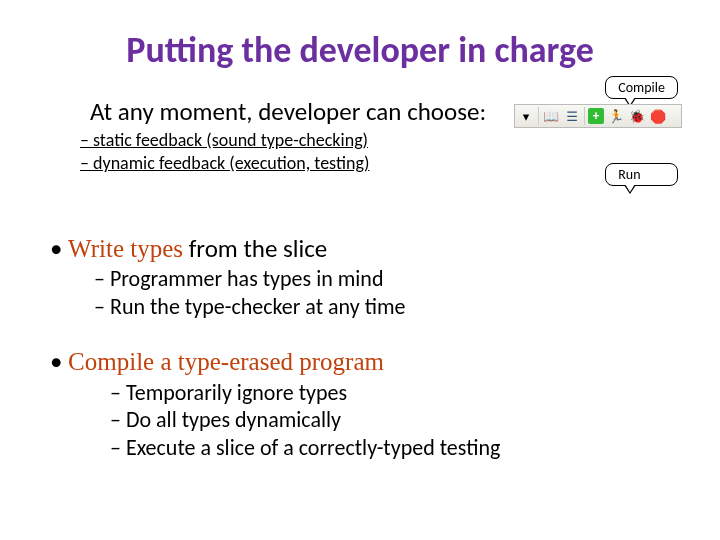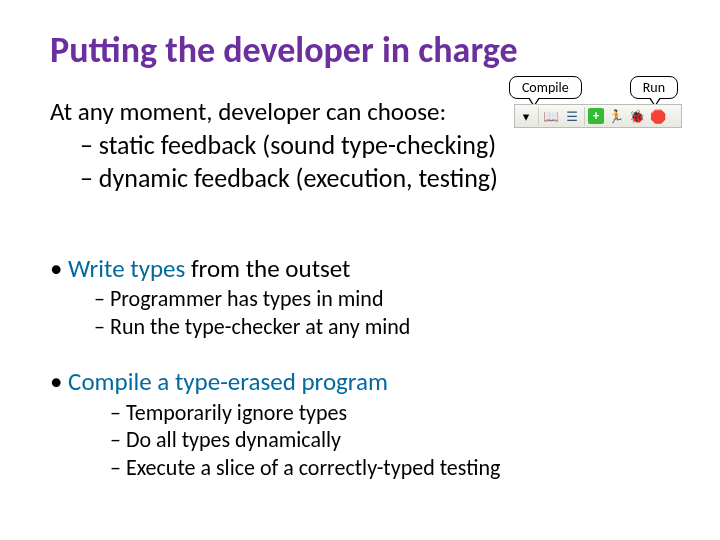--- a/index.html
+++ b/index.html
@@ -11,53 +11,57 @@
     color: #000;
     overflow: hidden;
     padding: 28px 50px 20px 50px;
     position: relative;
   }
   .title {
     font-size: 36px;
     font-weight: 700;
     color: #6b2fa0;
     margin-bottom: 24px;
+    text-align: center;
   }
   .line1 {
     font-size: 25px;
     font-weight: 400;
     margin-bottom: 2px;
+    margin-left: 40px;
   }
   .sub1 {
-    font-size: 26px;
+    font-size: 18px;
     margin-left: 30px;
     line-height: 1.25;
+    text-decoration: underline;
   }
   .line2 {
     font-size: 25px;
     margin-top: 26px;
     line-height: 1.3;
   }
-  .red { color: #0369a1; }
+  .red { color: #c2410c; font-family: Liberation Serif, serif; }
   .sub2 {
     font-size: 22px;
     margin-left: 44px;
     line-height: 1.25;
   }
   .sub3 {
     font-size: 22px;
     margin-left: 60px;
     line-height: 1.25;
   }
   .callouts {
     position: absolute;
     top: 76px;
     right: 42px;
     display: flex;
-    gap: 48px;
+    gap: 64px;
+    flex-direction: column;
   }
   .callout {
     font-size: 14px;
     border: 1.5px solid #000;
     border-radius: 8px;
     padding: 2px 12px;
     background: #fff;
     position: relative;
   }
   .callout::after {
@@ -127,23 +131,23 @@
   <span class="tb-btn" style="color:#b22">🐞</span>
   <span class="tb-btn" style="color:#b22">🛑</span>
 </div>
 
 <div class="line1">At any moment, developer can choose:</div>
 <div class="sub1">– static feedback (sound type-checking)</div>
 <div class="sub1">– dynamic feedback (execution, testing)</div>
 
 <div class="line2">
   <br>
-  <span><span>• </span><span class="red">Write types</span><span> from the outset</span></span>
+  <span><span>• </span><span class="red">Write types</span><span> from the slice</span></span>
 </div>
 <div class="sub2">– Programmer has types in mind</div>
-<div class="sub2">– Run the type-checker at any mind</div>
+<div class="sub2">– Run the type-checker at any time</div>
 
 <div class="line2">
   <span>• </span><span class="red">Compile a type-erased program</span>
 </div>
 <div class="sub3">– Temporarily ignore types</div>
 <div class="sub3">– Do all types dynamically</div>
 <div class="sub3">– Execute a slice of a correctly-typed testing</div>
 
 </body></html>

